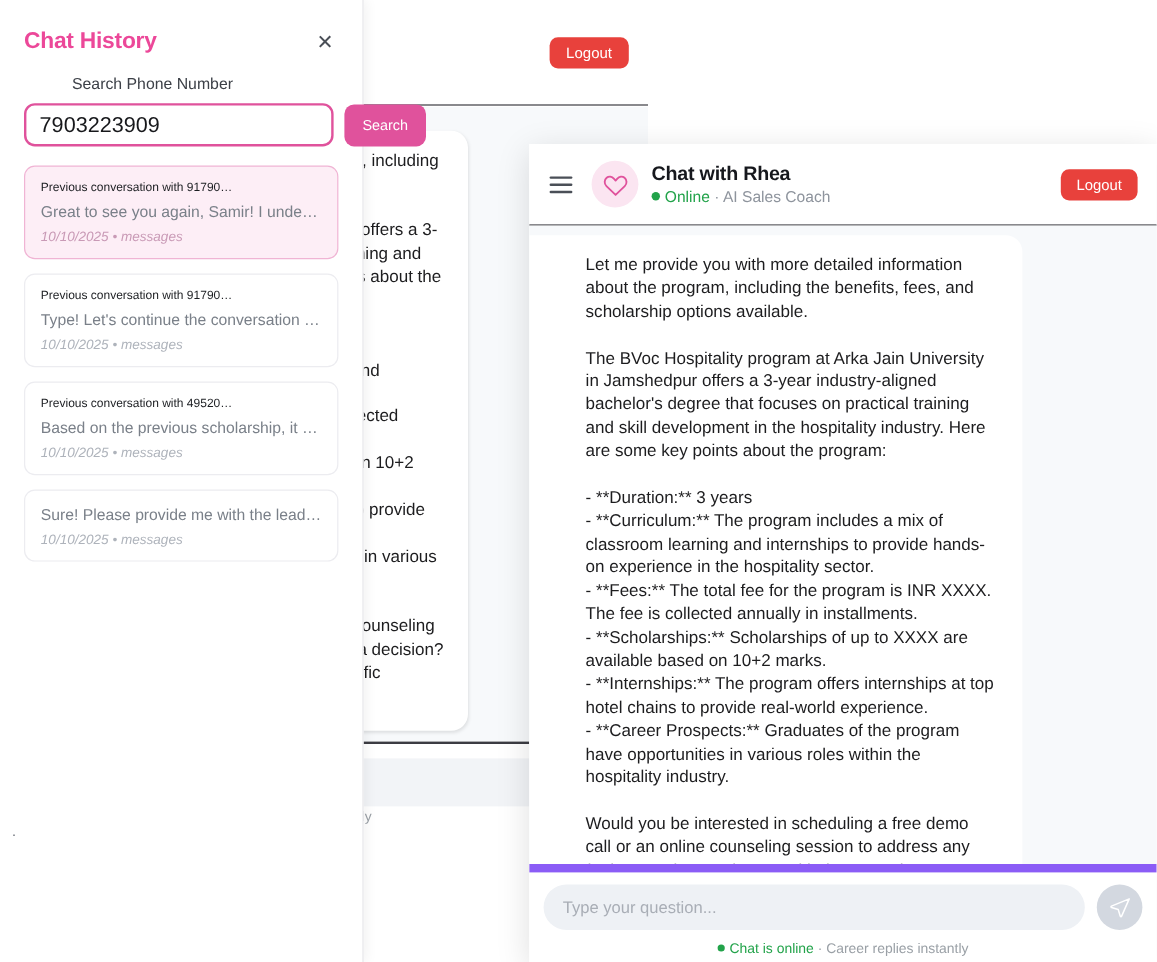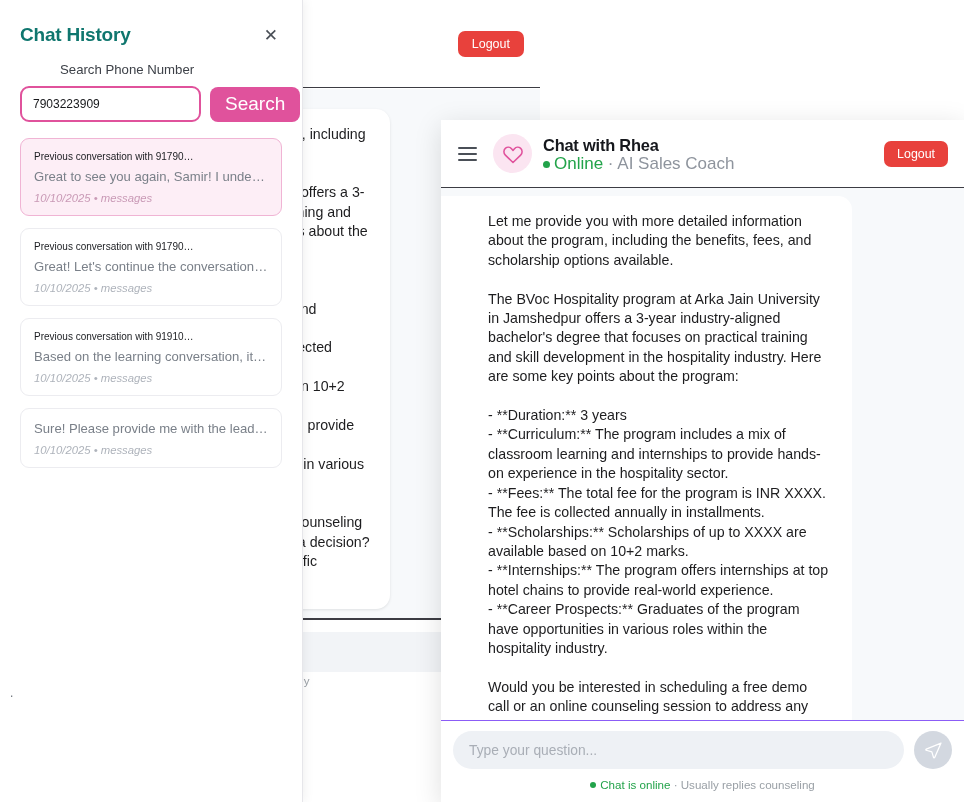--- a/index.html
+++ b/index.html
@@ -58,40 +58,40 @@
     position:absolute; left:0; top:0; width:303px; height:802px;
     background:#ffffff;
     border-right:1px solid #e6e6ea;
     box-shadow: 2px 0 10px rgba(0,0,0,.06);
     z-index: 5;
   }
   .hist-header {
     display:flex; align-items:center; justify-content:space-between;
     padding: 24px 20px 0 20px;
   }
-  .hist-title { font-size:19px; font-weight:bold; color:#0f766e; letter-spacing:-0.2px; }
+  .hist-title { font-size:19px; font-weight:bold; color:#ec4899; letter-spacing:-0.2px; }
   .hist-close {
     background:none; border:none; font-size:17px; color:#4a4f57;
     cursor:pointer; line-height:1; padding:2px 4px;
   }
   .hist-searchlabel {
     padding: 16px 20px 0 20px; font-size:13.2px; color:#3d4148;margin-left:40px;
   }
   .hist-searchrow {
     display:flex; gap:9px; align-items:center; padding: 9px 20px 0 20px;
   }
   .hist-input {
     flex:1; height:36px; border:2px solid #e0529c; border-radius:9px;
-    padding: 0 11px; font-size:12px; color:#17181b; outline:none;
+    padding: 0 11px; font-size:18px; color:#17181b; outline:none;
     font-family:"Liberation Sans", sans-serif; background:#fff;
   }
   .hist-input::placeholder { color:#b9bdc4; }
   .hist-searchbtn {
     background:#e0529c; color:#ffffff; border:none; border-radius:8px;
-    height:35px; padding: 0 15px; font-size:19px; cursor:pointer;
+    height:35px; padding: 0 15px; font-size:12px; cursor:pointer;
     font-family:"Liberation Sans", sans-serif;
   }
   .hist-list { padding: 16px 20px 0 20px; display:flex; flex-direction:column; gap:12px; }
   .hist-item {
     border:1px solid #ececf0; border-radius:9px; background:#ffffff;
     padding: 12px 13px 11px 13px; cursor:pointer;
   }
   .hist-item.active { border:1px solid #f0b4d4; background:#fdeef6; }
   .hi-title {
     font-size:10px; color:#1b1d21; margin-bottom:7px;
@@ -119,21 +119,21 @@
     display:flex; align-items:center; padding: 0 16px 0 12px; gap:11px;
   }
   .cw-menu { background:none; border:none; cursor:pointer; padding:4px 5px; display:flex; flex-direction:column; gap:4px; }
   .cw-menu span { display:block; width:19px; height:2px; background:#4a4f57; border-radius:1px; }
   .cw-avatar {
     width:39px; height:39px; border-radius:50%; background:#fbe5f1;
     display:flex; align-items:center; justify-content:center; flex:0 0 39px;
   }
   .cw-idblock { flex:1; min-width:0; }
   .cw-name { font-size:16.4px; font-weight:bold; color:#16181d; line-height:20px; letter-spacing:-0.2px; }
-  .cw-sub { font-size:17px; line-height:16px; margin-top:1px; }
+  .cw-sub { font-size:13px; line-height:16px; margin-top:1px; }
   .cw-online { color:#22a34a; }
   .cw-online::before {
     content:""; display:inline-block; width:7px; height:7px; border-radius:50%;
     background:#22a34a; margin-right:4px; vertical-align:1px;
   }
   .cw-role { color:#8e949d; }
   .cw-logout {
     background:#e8413c; color:#ffffff; border:none; border-radius:7px;
     padding:6px 13px; font-size:12.4px; cursor:pointer;
     font-family:"Liberation Sans", sans-serif;
@@ -143,21 +143,21 @@
     padding: 8px 0 0 0;
   }
   .cw-bubble {
     margin: 0 112px 0 0; background:#ffffff;
     border-radius:0 14px 14px 0;
     padding: 16px 22px 20px 47px;
     font-size:14.2px; line-height:19.4px; color:#1d1d1f;
     white-space:pre-wrap; min-height:100%;
   }
   .cw-footer {
-    flex:0 0 82px; background:#ffffff; border-top:1px solid #8b5cf6;
+    flex:0 0 82px; background:#ffffff; border-top:7px solid #8b5cf6;
     padding: 10px 12px 0 12px;
   }
   .cw-inputrow { display:flex; align-items:center; gap:10px; }
   .cw-input {
     flex:1; height:38px; border:none; border-radius:19px;
     background:#eef1f5; padding: 0 16px; font-size:13.8px; color:#16181d;
     outline:none; font-family:"Liberation Sans", sans-serif;
   }
   .cw-input::placeholder { color:#a9aeb6; }
   .cw-send {
@@ -219,27 +219,27 @@
     <div class="hist-list">
 
       <div class="hist-item active">
         <div class="hi-title">Previous conversation with 91790…</div>
         <div class="hi-snippet">Great to see you again, Samir! I unders…</div>
         <div class="hi-meta">10/10/2025 • messages</div>
       </div>
 
       <div class="hist-item">
         <div class="hi-title">Previous conversation with 91790…</div>
-        <div class="hi-snippet">Great! Let's continue the conversation …</div>
+        <div class="hi-snippet">Type! Let's continue the conversation …</div>
         <div class="hi-meta">10/10/2025 • messages</div>
       </div>
 
       <div class="hist-item">
-        <div class="hi-title">Previous conversation with 91910…</div>
-        <div class="hi-snippet">Based on the learning conversation, it …</div>
+        <div class="hi-title">Previous conversation with 49520…</div>
+        <div class="hi-snippet">Based on the previous scholarship, it …</div>
         <div class="hi-meta">10/10/2025 • messages</div>
       </div>
 
       <div class="hist-item">
         <div class="hi-snippet">Sure! Please provide me with the lead's…</div>
         <div class="hi-meta">10/10/2025 • messages</div>
       </div>
 
     </div>
 
@@ -289,19 +289,19 @@
     <div class="cw-footer">
       <div class="cw-inputrow">
         <input class="cw-input" type="text" placeholder="Type your question..." style="">
         <button class="cw-send">
           <svg width="19" height="19" viewBox="0 0 24 24" aria-hidden="true">
             <path d="M21.5 2.6 2.8 10.2c-.7.3-.7 1.3.1 1.5l7 2 2.1 7c.2.8 1.2.8 1.5.1L21.5 2.6z" fill="none" stroke="#ffffff" stroke-width="1.6" stroke-linejoin="round"></path>
           </svg>
         </button>
       </div>
       <div class="cw-status">
-        <span class="on">Chat is online</span><span class="hint"> ·  Usually replies counseling</span>
+        <span class="on">Chat is online</span><span class="hint"> ·  Career replies instantly</span>
       </div>
     </div>
 
   </div>
 
 </div>
 
 </body></html>

